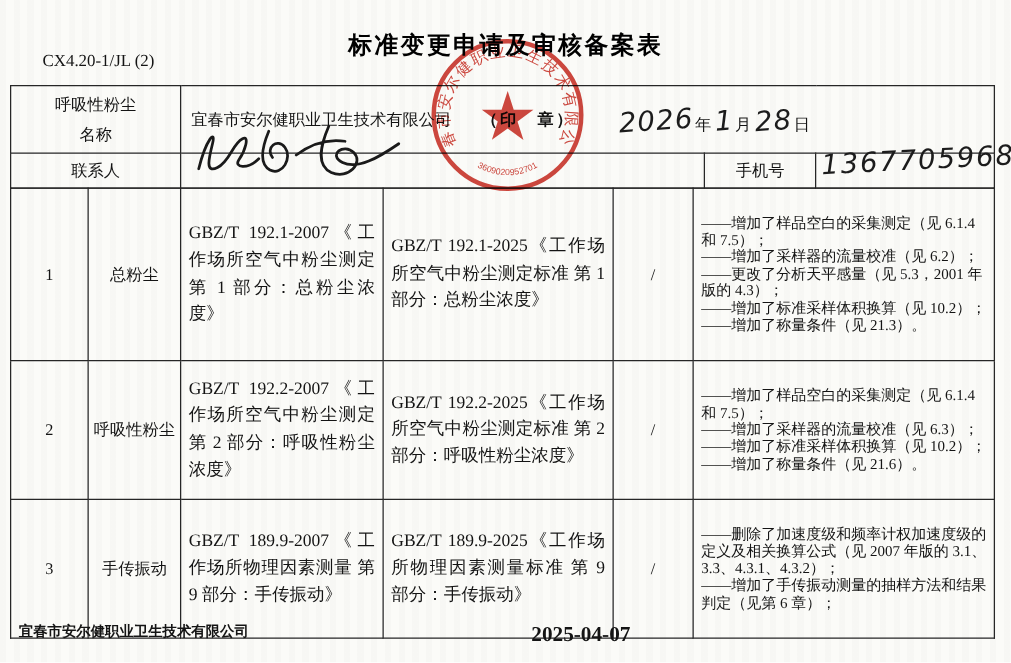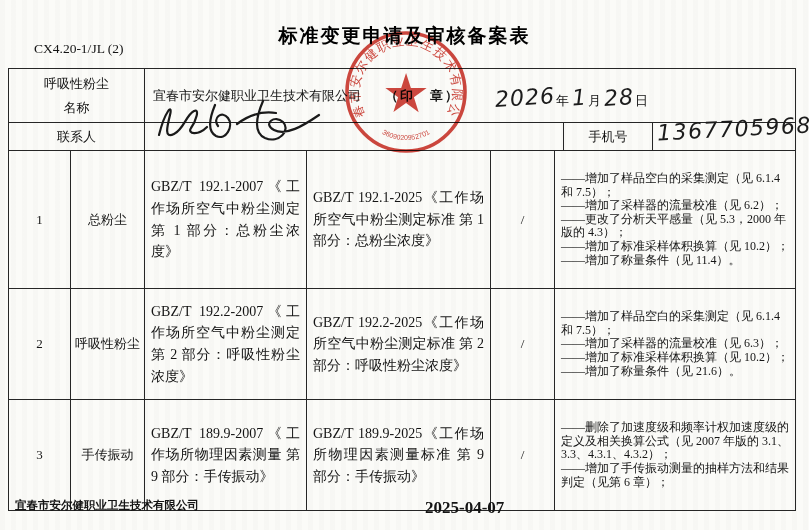--- a/index.html
+++ b/index.html
@@ -97,23 +97,23 @@
     <tbody>
     <tr style="height:112px">
       <td class="c-center">1</td>
       <td class="c-center">总粉尘</td>
       <td class="c-std">GBZ/T 192.1-2007《工作场所空气中粉尘测定 第 1 部分：总粉尘浓度》</td>
       <td class="c-std">GBZ/T 192.1-2025《工作场所空气中粉尘测定标准 第 1 部分：总粉尘浓度》</td>
       <td class="c-center">/</td>
       <td class="c-changes">
         <div>——增加了样品空白的采集测定（见 6.1.4 和 7.5）；</div>
         <div>——增加了采样器的流量校准（见 6.2）；</div>
-        <div>——更改了分析天平感量（见 5.3，2000 年版的 4.3）；</div>
+        <div>——更改了分析天平感量（见 5.3，2001 年版的 4.3）；</div>
         <div>——增加了标准采样体积换算（见 10.2）；</div>
-        <div>——增加了称量条件（见 11.4）。</div>
+        <div>——增加了称量条件（见 21.3）。</div>
       </td>
     </tr>
     <tr style="height:78px">
       <td class="c-center">2</td>
       <td class="c-center">呼吸性粉尘</td>
       <td class="c-std">GBZ/T 192.2-2007《工作场所空气中粉尘测定 第 2 部分：呼吸性粉尘浓度》</td>
       <td class="c-std">GBZ/T 192.2-2025《工作场所空气中粉尘测定标准 第 2 部分：呼吸性粉尘浓度》</td>
       <td class="c-center">/</td>
       <td class="c-changes">
         <div>——增加了样品空白的采集测定（见 6.1.4 和 7.5）；</div>

